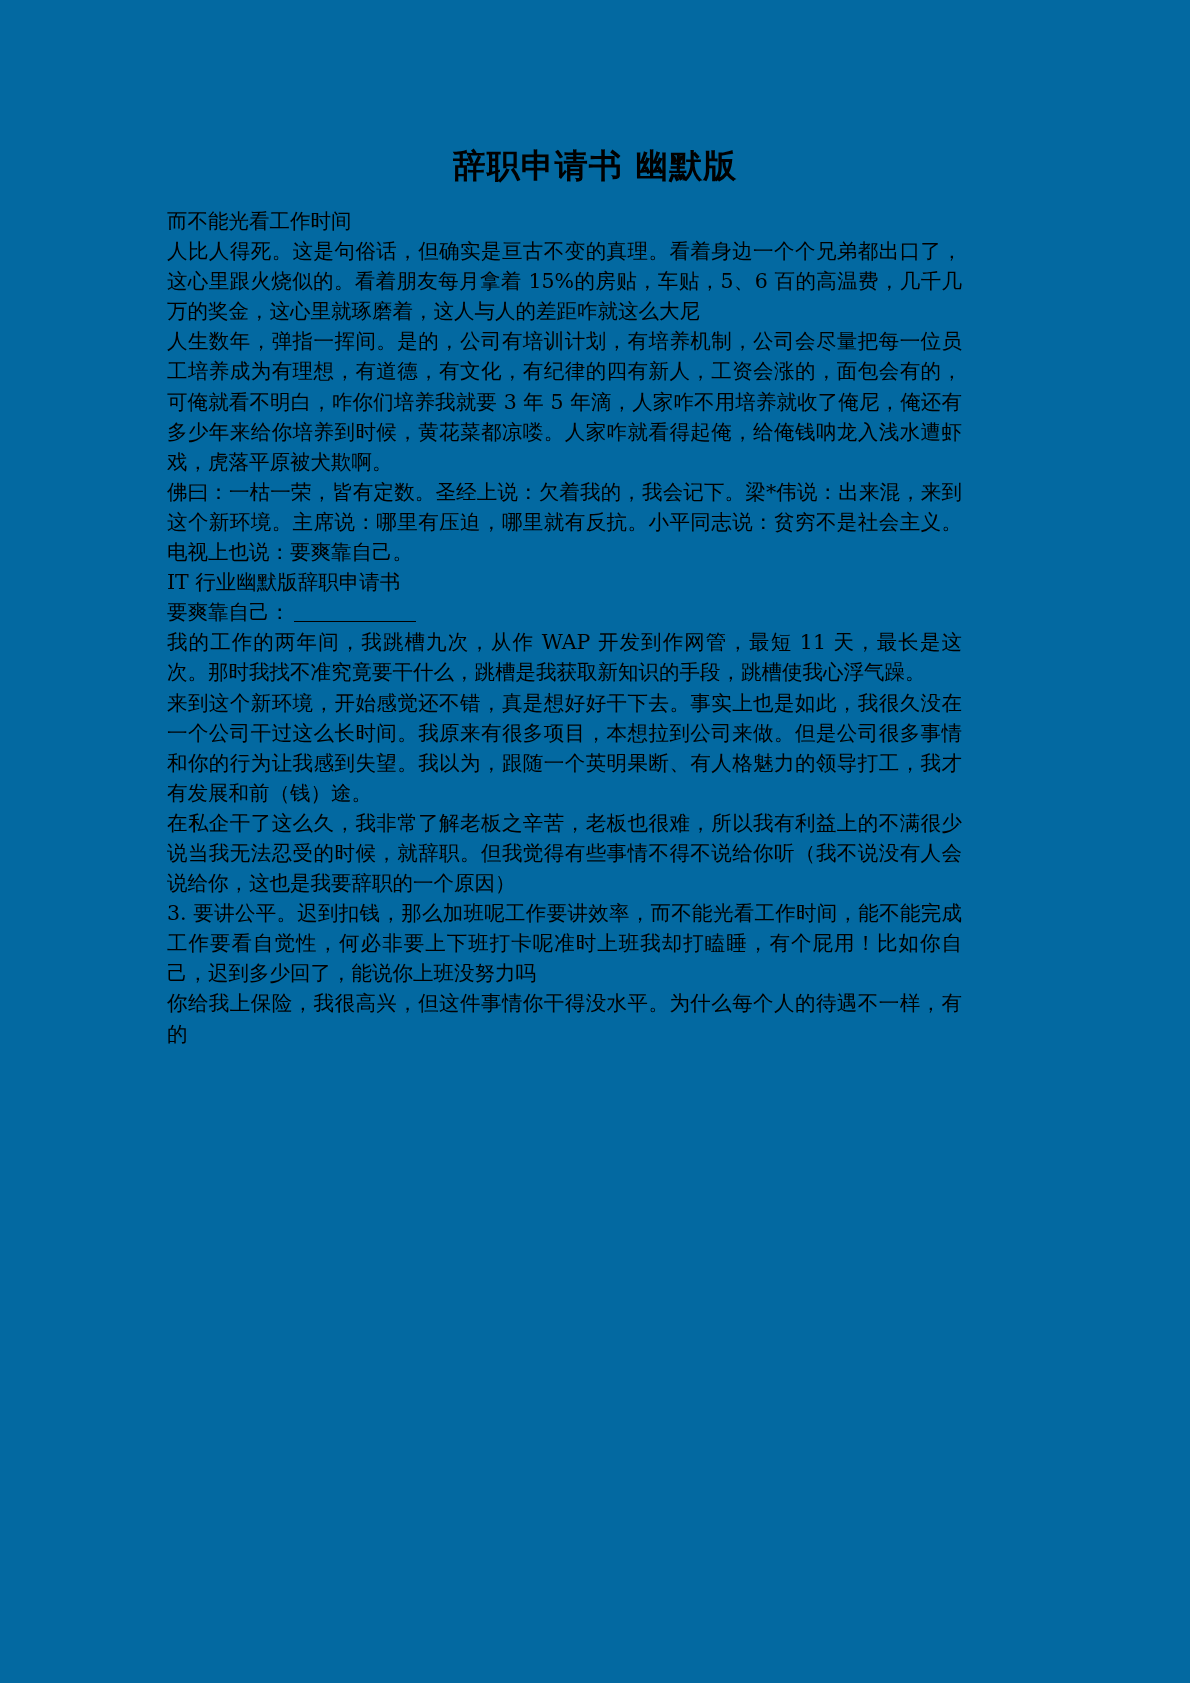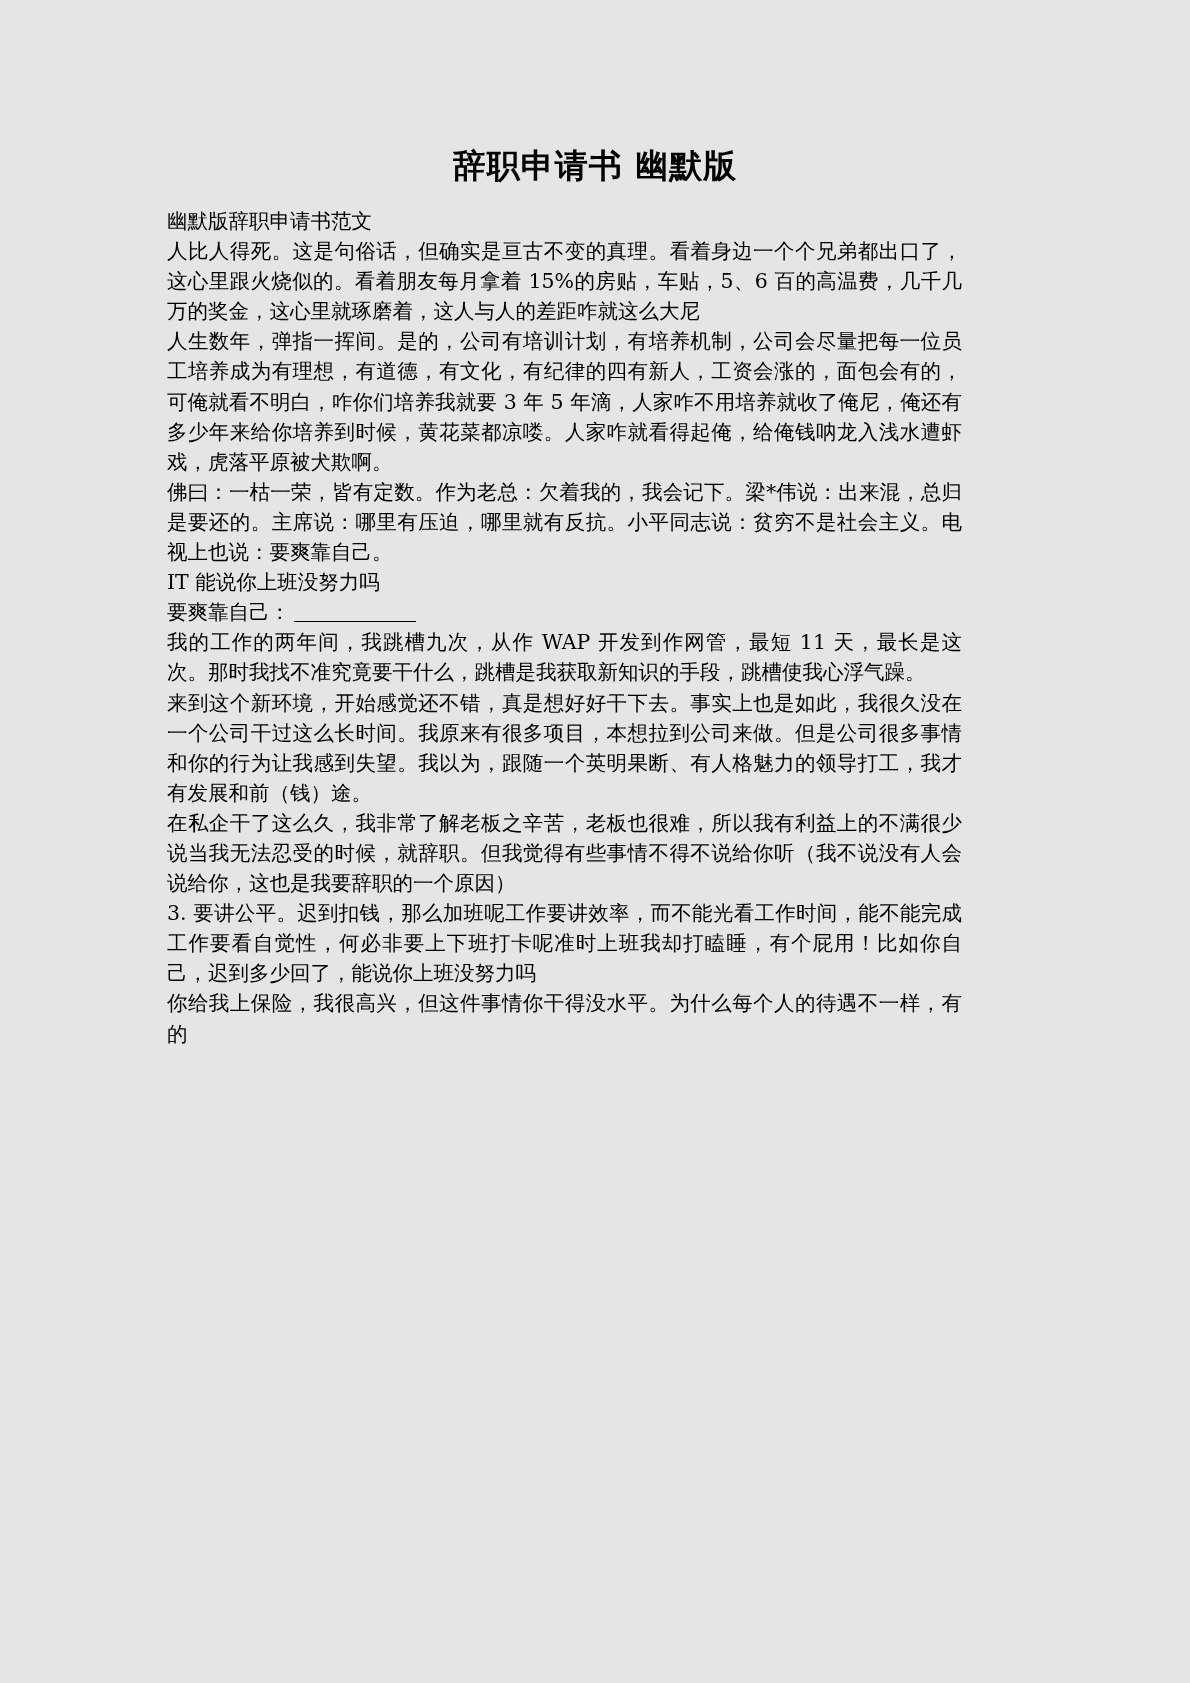--- a/index.html
+++ b/index.html
@@ -13,21 +13,21 @@
     font-family: "DejaVu Serif", "Liberation Serif", serif;
     color: #000000;
     overflow: hidden;
   }
   .page {
     position: relative;
     width: 1190px;
     height: 1683px;
     box-sizing: border-box;
     padding: 0;
-    background: #e5e5e5;
+    background: #0369a1;
   }
   .doc-title {
     position: absolute;
     top: 146px;
     left: 0;
     width: 1190px;
     text-align: center;
     font-family: "DejaVu Serif", "Liberation Serif", serif;
     font-size: 33px;
     font-weight: bold;
@@ -67,34 +67,34 @@
 </style>
 </head>
 <body>
 
 <div class="page">
 
   <div class="doc-title">辞职申请书 幽默版</div>
 
   <div class="body-block">
 
-    <p class="line last-of-para">幽默版辞职申请书范文</p>
+    <p class="line last-of-para">而不能光看工作时间</p>
 
 
 
     <p class="line">人比人得死。这是句俗话，但确实是亘古不变的真理。看着身边一个个兄弟都出口了，这心里跟火烧似的。看着朋友每月拿着 15%的房贴，车贴，5、6 百的高温费，几千几万的奖金，这心里就琢磨着，这人与人的差距咋就这么大尼</p>
 
     <p class="line">人生数年，弹指一挥间。是的，公司有培训计划，有培养机制，公司会尽量把每一位员工培养成为有理想，有道德，有文化，有纪律的四有新人，工资会涨的，面包会有的，可俺就看不明白，咋你们培养我就要 3 年 5 年滴，人家咋不用培养就收了俺尼，俺还有多少年来给你培养到时候，黄花菜都凉喽。人家咋就看得起俺，给俺钱呐龙入浅水遭虾戏，虎落平原被犬欺啊。</p>
 
-    <p class="line">佛曰：一枯一荣，皆有定数。作为老总：欠着我的，我会记下。梁*伟说：出来混，总归是要还的。主席说：哪里有压迫，哪里就有反抗。小平同志说：贫穷不是社会主义。电视上也说：要爽靠自己。</p>
+    <p class="line">佛曰：一枯一荣，皆有定数。圣经上说：欠着我的，我会记下。梁*伟说：出来混，来到这个新环境。主席说：哪里有压迫，哪里就有反抗。小平同志说：贫穷不是社会主义。电视上也说：要爽靠自己。</p>
 
 
 
 
-    <p class="line last-of-para">IT 能说你上班没努力吗</p>
+    <p class="line last-of-para">IT 行业幽默版辞职申请书</p>
 
     <p class="line last-of-para"><span>要爽靠自己：</span><span class="fill-line fill-long"></span></p>
 
     <p class="line">我的工作的两年间，我跳槽九次，从作 WAP 开发到作网管，最短 11 天，最长是这次。那时我找不准究竟要干什么，跳槽是我获取新知识的手段，跳槽使我心浮气躁。</p>
 
     <p class="line">来到这个新环境，开始感觉还不错，真是想好好干下去。事实上也是如此，我很久没在一个公司干过这么长时间。我原来有很多项目，本想拉到公司来做。但是公司很多事情和你的行为让我感到失望。我以为，跟随一个英明果断、有人格魅力的领导打工，我才有发展和前（钱）途。</p>
 
     <p class="line">在私企干了这么久，我非常了解老板之辛苦，老板也很难，所以我有利益上的不满很少说当我无法忍受的时候，就辞职。但我觉得有些事情不得不说给你听（我不说没有人会说给你，这也是我要辞职的一个原因）</p>
 
 

